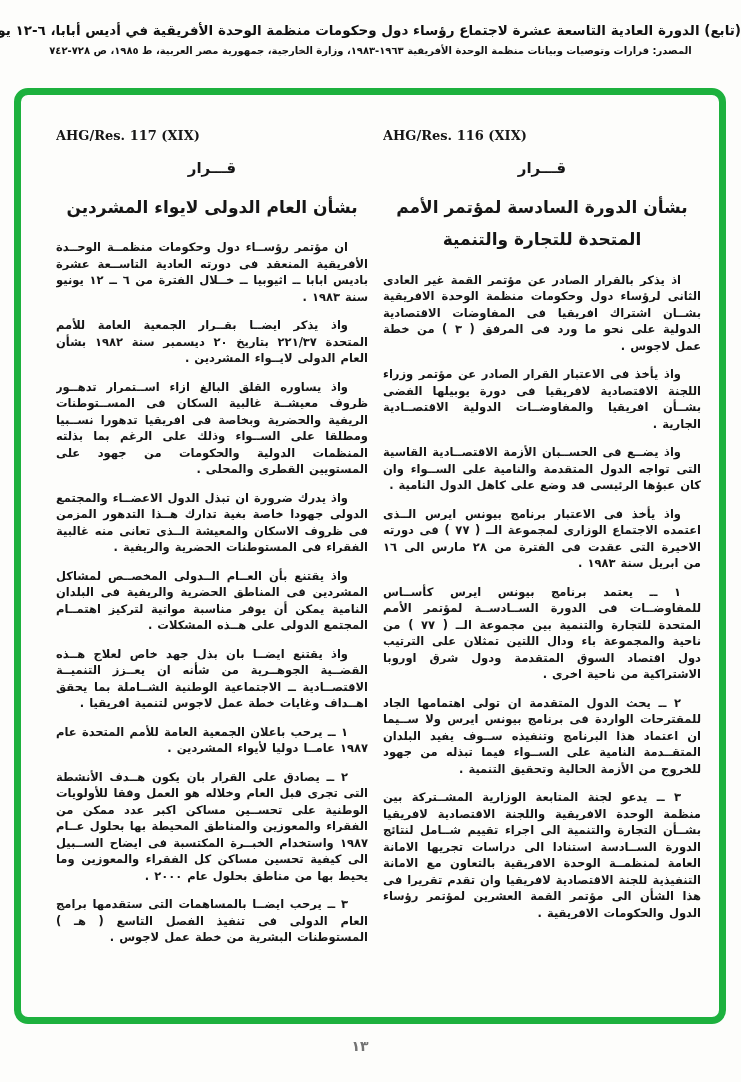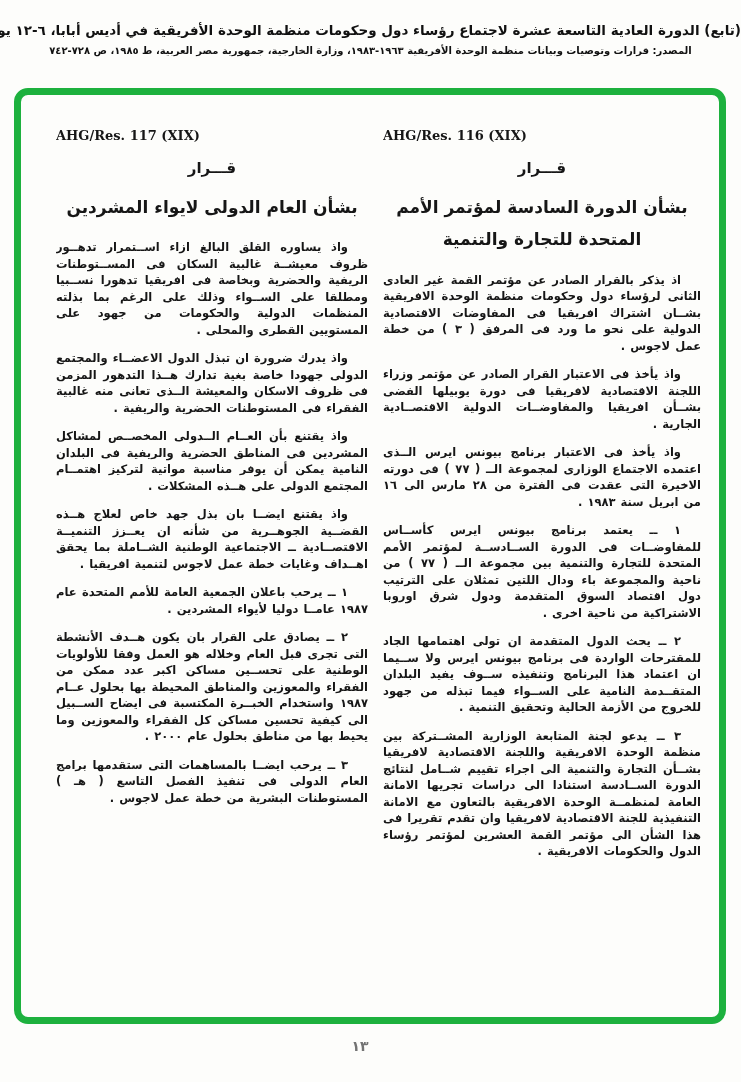--- a/index.html
+++ b/index.html
@@ -119,32 +119,35 @@
 
   <div class="col col-116">
     <div class="ref">AHG/Res. 116 (XIX)</div>
     <div class="res-heading">قـــرار</div>
     <div class="title-block">
       <div class="res-title">بشأن الدورة السادسة لمؤتمر الأمم</div>
       <div class="res-title">المتحدة للتجارة والتنمية</div>
     </div>
     <p class="para">اذ يذكر بالقرار الصادر عن مؤتمر القمة غير العادى الثانى لرؤساء دول وحكومات منظمة الوحدة الافريقية بشــان اشتراك افريقيا فى المفاوضات الاقتصادية الدولية على نحو ما ورد فى المرفق ( ٣ ) من خطة عمل لاجوس .</p>
     <p class="para">واذ يأخذ فى الاعتبار القرار الصادر عن مؤتمر وزراء اللجنة الاقتصادية لافريقيا فى دورة يوبيلها الفضى بشــأن افريقيا والمفاوضــات الدولية الاقتصــادية الجارية .</p>
+    <p class="para">واذ يضــع فى الحســبان الأزمة الاقتصــادية القاسية التى تواجه الدول المتقدمة والنامية على الســواء وان كان عبؤها الرئيسى قد وضع على كاهل الدول النامية .</p>
     <p class="para">واذ يأخذ فى الاعتبار برنامج بيونس ايرس الــذى اعتمده الاجتماع الوزارى لمجموعة الــ ( ٧٧ ) فى دورته الاخيرة التى عقدت فى الفترة من ٢٨ مارس الى ١٦ من ابريل سنة ١٩٨٣ .</p>
     <p class="para">١ ــ يعتمد برنامج بيونس ايرس كأســاس للمفاوضــات فى الدورة الســادســة لمؤتمر الأمم المتحدة للتجارة والتنمية بين مجموعة الــ ( ٧٧ ) من ناحية والمجموعة باء ودال اللتين تمثلان على الترتيب دول اقتصاد السوق المتقدمة ودول شرق اوروبا الاشتراكية من ناحية اخرى .</p>
     <p class="para">٢ ــ يحث الدول المتقدمة ان تولى اهتمامها الجاد للمقترحات الواردة فى برنامج بيونس ايرس ولا ســيما ان اعتماد هذا البرنامج وتنفيذه ســوف يفيد البلدان المتقــدمة النامية على الســواء فيما تبذله من جهود للخروج من الأزمة الحالية وتحقيق التنمية .</p>
     <p class="para">٣ ــ يدعو لجنة المتابعة الوزارية المشــتركة بين منظمة الوحدة الافريقية واللجنة الاقتصادية لافريقيا بشــأن التجارة والتنمية الى اجراء تقييم شــامل لنتائج الدورة الســادسة استنادا الى دراسات تجريها الامانة العامة لمنظمــة الوحدة الافريقية بالتعاون مع الامانة التنفيذية للجنة الاقتصادية لافريقيا وان تقدم تقريرا فى هذا الشأن الى مؤتمر القمة العشرين لمؤتمر رؤساء الدول والحكومات الافريقية .</p>
   </div>
 
   <div class="col col-117">
     <div class="ref">AHG/Res. 117 (XIX)</div>
     <div class="res-heading">قـــرار</div>
     <div class="title-block">
       <div class="res-title">بشأن العام الدولى لايواء المشردين</div>
     </div>
+    <p class="para">ان مؤتمر رؤســاء دول وحكومات منظمــة الوحــدة الأفريقية المنعقد فى دورته العادية التاســعة عشرة باديس ابابا ــ اثيوبيا ــ خــلال الفترة من ٦ ــ ١٢ يونيو سنة ١٩٨٣ .</p>
+    <p class="para">واذ يذكر ايضــا بقــرار الجمعية العامة للأمم المتحدة ٢٢١/٣٧ بتاريخ ٢٠ ديسمبر سنة ١٩٨٢ بشأن العام الدولى لايــواء المشردين .</p>
     <p class="para">واذ يساوره القلق البالغ ازاء اســتمرار تدهــور ظروف معيشــة غالبية السكان فى المســتوطنات الريفية والحضرية وبخاصة فى افريقيا تدهورا نســبيا ومطلقا على الســواء وذلك على الرغم بما بذلته المنظمات الدولية والحكومات من جهود على المستويين القطرى والمحلى .</p>
     <p class="para">واذ يدرك ضرورة ان تبذل الدول الاعضــاء والمجتمع الدولى جهودا خاصة بغية تدارك هــذا التدهور المزمن فى ظروف الاسكان والمعيشة الــذى تعانى منه غالبية الفقراء فى المستوطنات الحضرية والريفية .</p>
     <p class="para">واذ يقتنع بأن العــام الــدولى المخصــص لمشاكل المشردين فى المناطق الحضرية والريفية فى البلدان النامية يمكن أن يوفر مناسبة مواتية لتركيز اهتمــام المجتمع الدولى على هــذه المشكلات .</p>
     <p class="para">واذ يقتنع ايضــا بان بذل جهد خاص لعلاج هــذه القضــية الجوهــرية من شأنه ان يعــزز التنميــة الاقتصــادية ــ الاجتماعية الوطنية الشــاملة بما يحقق اهــداف وغايات خطة عمل لاجوس لتنمية افريقيا .</p>
     <p class="para">١ ــ يرحب باعلان الجمعية العامة للأمم المتحدة عام ١٩٨٧ عامــا دوليا لأيواء المشردين .</p>
     <p class="para">٢ ــ يصادق على القرار بان يكون هــدف الأنشطة التى تجرى قبل العام وخلاله هو العمل وفقا للأولويات الوطنية على تحســين مساكن اكبر عدد ممكن من الفقراء والمعوزين والمناطق المحيطة بها بحلول عــام ١٩٨٧ واستخدام الخبــرة المكتسبة فى ايضاح الســبيل الى كيفية تحسين مساكن كل الفقراء والمعوزين وما يحيط بها من مناطق بحلول عام ٢٠٠٠ .</p>
     <p class="para">٣ ــ يرحب ايضــا بالمساهمات التى ستقدمها برامج العام الدولى فى تنفيذ الفصل التاسع ( هـ ) المستوطنات البشرية من خطة عمل لاجوس .</p>
   </div>
 
   <div class="page-number">١٣</div>

